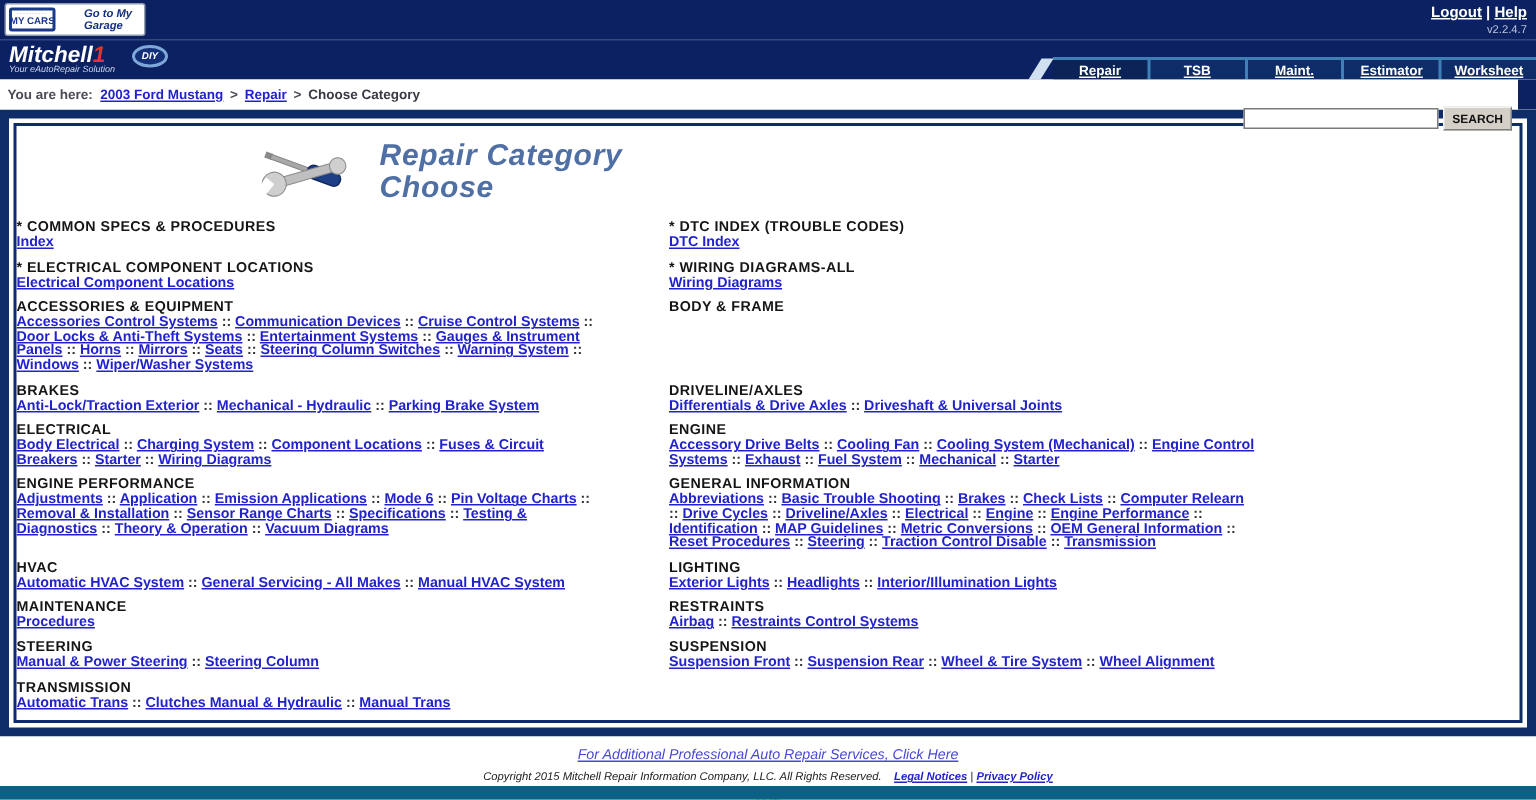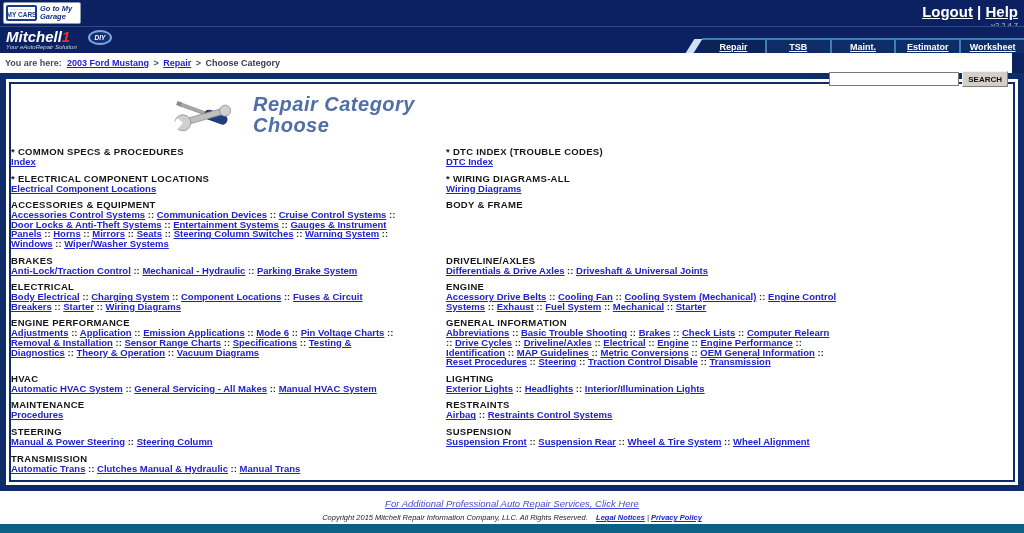--- a/index.html
+++ b/index.html
@@ -2,27 +2,27 @@
 <html><head>
 <meta charset="utf-8">
 <style>
   * { margin:0; padding:0; box-sizing:border-box; }
   html,body { background:#3a3a3a; }
   body { font-family:"Liberation Sans", sans-serif; }
   .page { width:1024px; height:533px; background:#fff; overflow:hidden; display:flex; flex-direction:column; position:relative; }
 
   
   .topbar { height:26px; background:#0C2161; position:relative; flex:0 0 auto; }
-  .garage-btn { position:absolute; left:3px; top:2px; height:22px; background:#fff; border:1px solid #8f9bb0; border-radius:2px; display:flex; align-items:center; padding:1px 4px 1px 2px; gap:3px; cursor:pointer; }
+  .garage-btn { position:absolute; left:3px; top:2px; height:22px; background:#fff; border:1px solid #8f9bb0; border-radius:2px; display:flex; align-items:center; padding:1px 4px 1px 2px; gap:19px; cursor:pointer; }
   .plate { width:31px; height:16px; border:2px solid #1a3a8c; border-radius:2px; background:#fff; display:flex; flex-direction:column; align-items:center; justify-content:center; }
   .plate-top { font-size:3px; color:#1a3a8c; letter-spacing:1px; line-height:3px; }
   .plate-text { font-size:6.5px; font-weight:bold; color:#1a3a8c; line-height:7px; white-space:nowrap; }
   .garage-label { font-size:7.5px; font-style:italic; font-weight:bold; color:#15317e; line-height:8px; width:36px; }
   .top-right { position:absolute; right:6px; top:3px; text-align:right; }
-  .top-links { font-size:15px; font-weight:bold; color:#fff; }
+  .top-links { font-size:10px; font-weight:bold; color:#fff; }
   .top-links a { color:#fff; text-decoration:underline; cursor:pointer; }
   .version { font-size:7.5px; color:#b9c4e0; margin-top:1px; }
 
   
   .headerbar { height:27px; background:#0C2161; border-top:1px solid #32497f; position:relative; flex:0 0 auto; }
   .logo { position:absolute; left:6px; top:3px; color:#fff; font-style:italic; font-weight:bold; font-size:15px; line-height:14px; }
   .logo .one { color:#e23333; }
   .tagline { font-size:6px; font-style:italic; color:#ccd6ef; font-weight:normal; line-height:7px; }
   .diy-badge { position:absolute; left:88px; top:3px; width:24px; height:15px; border-radius:50%; background:#122f78; border:2px solid #7fa8d9; color:#fff; font-size:6.5px; font-style:italic; font-weight:bold; display:flex; align-items:center; justify-content:center; }
   .tabs-wrap { position:absolute; right:0; bottom:0; display:flex; align-items:flex-end; }
@@ -175,21 +175,21 @@
                 <div class="cat-heading">ACCESSORIES &amp; EQUIPMENT</div>
                 <div class="cat-links"><a class="cat-link">Accessories Control Systems</a><span class="sep"> :: </span><a class="cat-link">Communication Devices</a><span class="sep"> :: </span><a class="cat-link">Cruise Control Systems</a><span class="sep"> :: </span><a class="cat-link">Door Locks &amp; Anti-Theft Systems</a><span class="sep"> :: </span><a class="cat-link">Entertainment Systems</a><span class="sep"> :: </span><a class="cat-link">Gauges &amp; Instrument Panels</a><span class="sep"> :: </span><a class="cat-link">Horns</a><span class="sep"> :: </span><a class="cat-link">Mirrors</a><span class="sep"> :: </span><a class="cat-link">Seats</a><span class="sep"> :: </span><a class="cat-link">Steering Column Switches</a><span class="sep"> :: </span><a class="cat-link">Warning System</a><span class="sep"> :: </span><a class="cat-link">Windows</a><span class="sep"> :: </span><a class="cat-link">Wiper/Washer Systems</a></div>
               </div>
               <div class="cat-cell right">
                 <div class="cat-heading">BODY &amp; FRAME</div>
               </div>
             </div>
             <div class="cat-row">
               <div class="cat-cell left">
                 <div class="cat-heading">BRAKES</div>
-                <div class="cat-links"><a class="cat-link">Anti-Lock/Traction Control</a><span class="sep"> :: </span><a class="cat-link">Mechanical - Hydraulic</a><span class="sep"> :: </span><a class="cat-link">Parking Brake System</a></div>
+                <div class="cat-links"><a class="cat-link">Anti-Lock/Traction Exterior</a><span class="sep"> :: </span><a class="cat-link">Mechanical - Hydraulic</a><span class="sep"> :: </span><a class="cat-link">Parking Brake System</a></div>
               </div>
               <div class="cat-cell right">
                 <div class="cat-heading">DRIVELINE/AXLES</div>
                 <div class="cat-links"><a class="cat-link">Differentials &amp; Drive Axles</a><span class="sep"> :: </span><a class="cat-link">Driveshaft &amp; Universal Joints</a></div>
               </div>
             </div>
             <div class="cat-row">
               <div class="cat-cell left">
                 <div class="cat-heading">ELECTRICAL</div>
                 <div class="cat-links"><a class="cat-link">Body Electrical</a><span class="sep"> :: </span><a class="cat-link">Charging System</a><span class="sep"> :: </span><a class="cat-link">Component Locations</a><span class="sep"> :: </span><a class="cat-link">Fuses &amp; Circuit Breakers</a><span class="sep"> :: </span><a class="cat-link">Starter</a><span class="sep"> :: </span><a class="cat-link">Wiring Diagrams</a></div>

